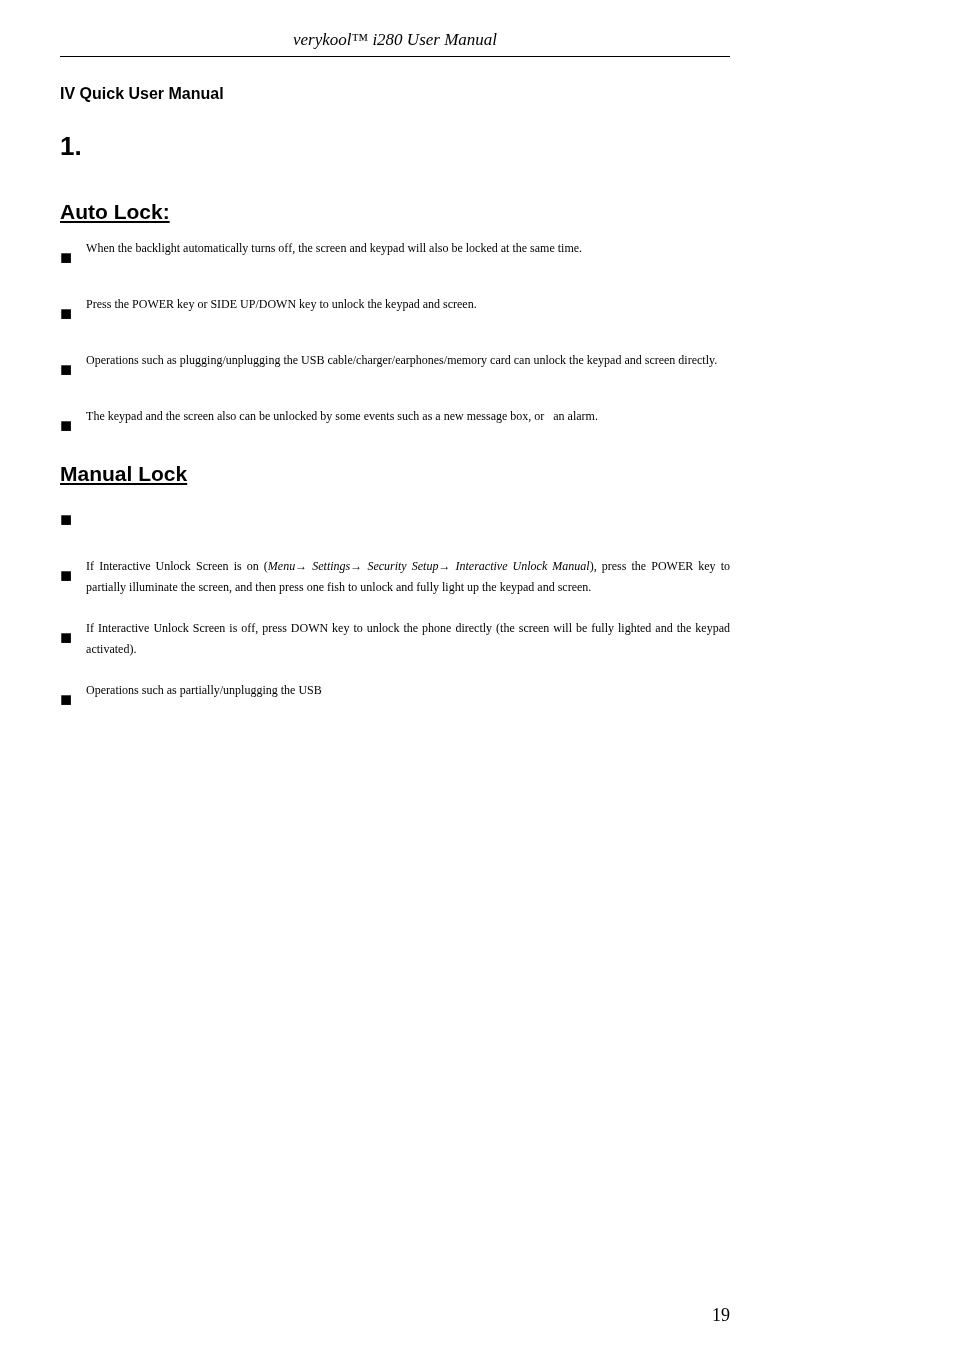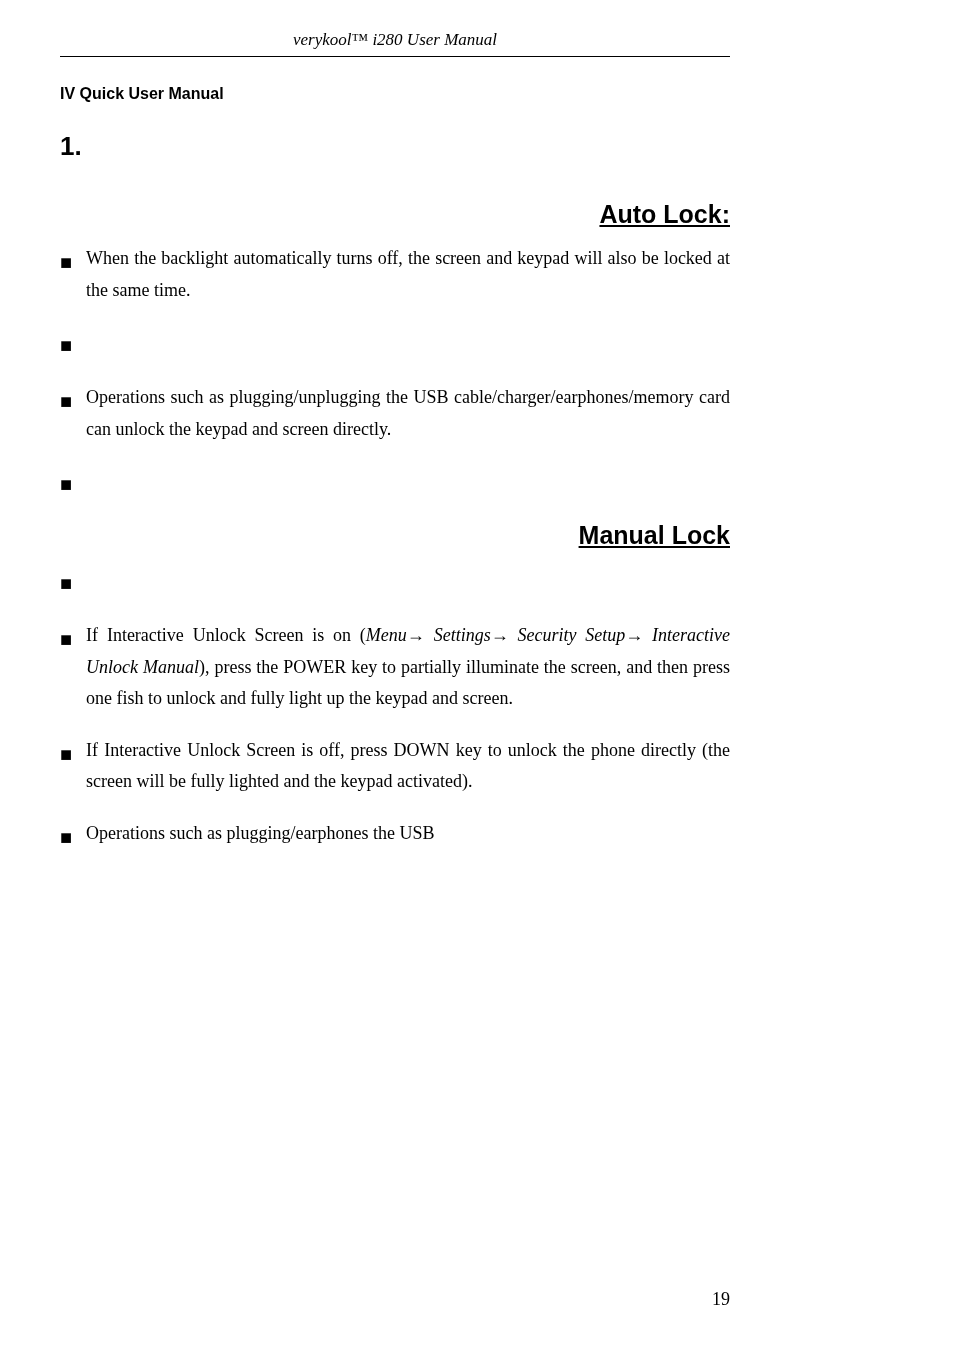--- a/index.html
+++ b/index.html
@@ -53,27 +53,26 @@
 
     .numbered-title {
       font-size: 26px;
       font-weight: bold;
       margin-top: 10px;
       margin-bottom: 18px;
       font-family: Arial, sans-serif;
     }
 
     .subsection-title {
-      font-size: 25px;
+      font-size: 21px;
       font-weight: bold;
       text-decoration: underline;
       margin-top: 20px;
       margin-bottom: 14px;
       font-family: Arial, sans-serif;
-      text-align: right;
     }
 
     .bullet-list {
       list-style: none;
       padding: 0;
       margin: 0;
     }
 
     .bullet-list li {
       display: flex;
@@ -86,32 +85,32 @@
     .bullet-icon {
       font-size: 20px;
       margin-right: 14px;
       margin-top: 2px;
       flex-shrink: 0;
       display: inline-block;
     }
 
     .bullet-text {
       flex: 1;
-      font-size: 18px;
+      font-size: 12px;
       line-height: 1.75;
       font-family: "Times New Roman", Times, serif;
     }
 
     .bullet-text em {
       font-style: italic;
     }
 
     .page-number {
       position: absolute;
-      bottom: 40px;
+      bottom: 24px;
       right: 60px;
       font-size: 18px;
       font-family: "Times New Roman", Times, serif;
     }
   </style>
 </head>
 <body>
 
 <div class="page-container">
 
@@ -130,45 +129,47 @@
 
   <div class="subsection-title">Auto Lock:</div>
 
   <ul class="bullet-list">
     <li>
       <span class="bullet-icon">■</span>
       <span class="bullet-text">When the backlight automatically turns off, the screen and keypad will also be locked at the same time.</span>
     </li>
     <li>
       <span class="bullet-icon">■</span>
+      <span class="bullet-text">Press the POWER key or SIDE UP/DOWN key to unlock the keypad and screen.</span>
     </li>
     <li>
       <span class="bullet-icon">■</span>
       <span class="bullet-text">Operations such as plugging/unplugging the USB cable/charger/earphones/memory card can unlock the keypad and screen directly.</span>
     </li>
     <li>
       <span class="bullet-icon">■</span>
+      <span class="bullet-text">The keypad and the screen also can be unlocked by some events such as a new message box, or &nbsp; an alarm.</span>
     </li>
   </ul>
 
   <div class="subsection-title">Manual Lock</div>
 
   <ul class="bullet-list">
     <li>
       <span class="bullet-icon">■</span>
     </li>
     <li>
       <span class="bullet-icon">■</span>
       <span class="bullet-text">If Interactive Unlock Screen is on (<em>Menu</em>→ <em>Settings</em>→ <em>Security Setup</em>→ <em>Interactive Unlock Manual</em>), press the POWER key to partially illuminate the screen, and then press one fish to unlock and fully light up the keypad and screen.</span>
     </li>
     <li>
       <span class="bullet-icon">■</span>
       <span class="bullet-text">If Interactive Unlock Screen is off, press DOWN key to unlock the phone directly (the screen will be fully lighted and the keypad activated).</span>
     </li>
     <li>
       <span class="bullet-icon">■</span>
-      <span class="bullet-text">Operations such as plugging/earphones the USB</span>
+      <span class="bullet-text">Operations such as partially/unplugging the USB</span>
     </li>
   </ul>
 
   <div class="page-number">19</div>
 
 </div>
 
 </body></html>

